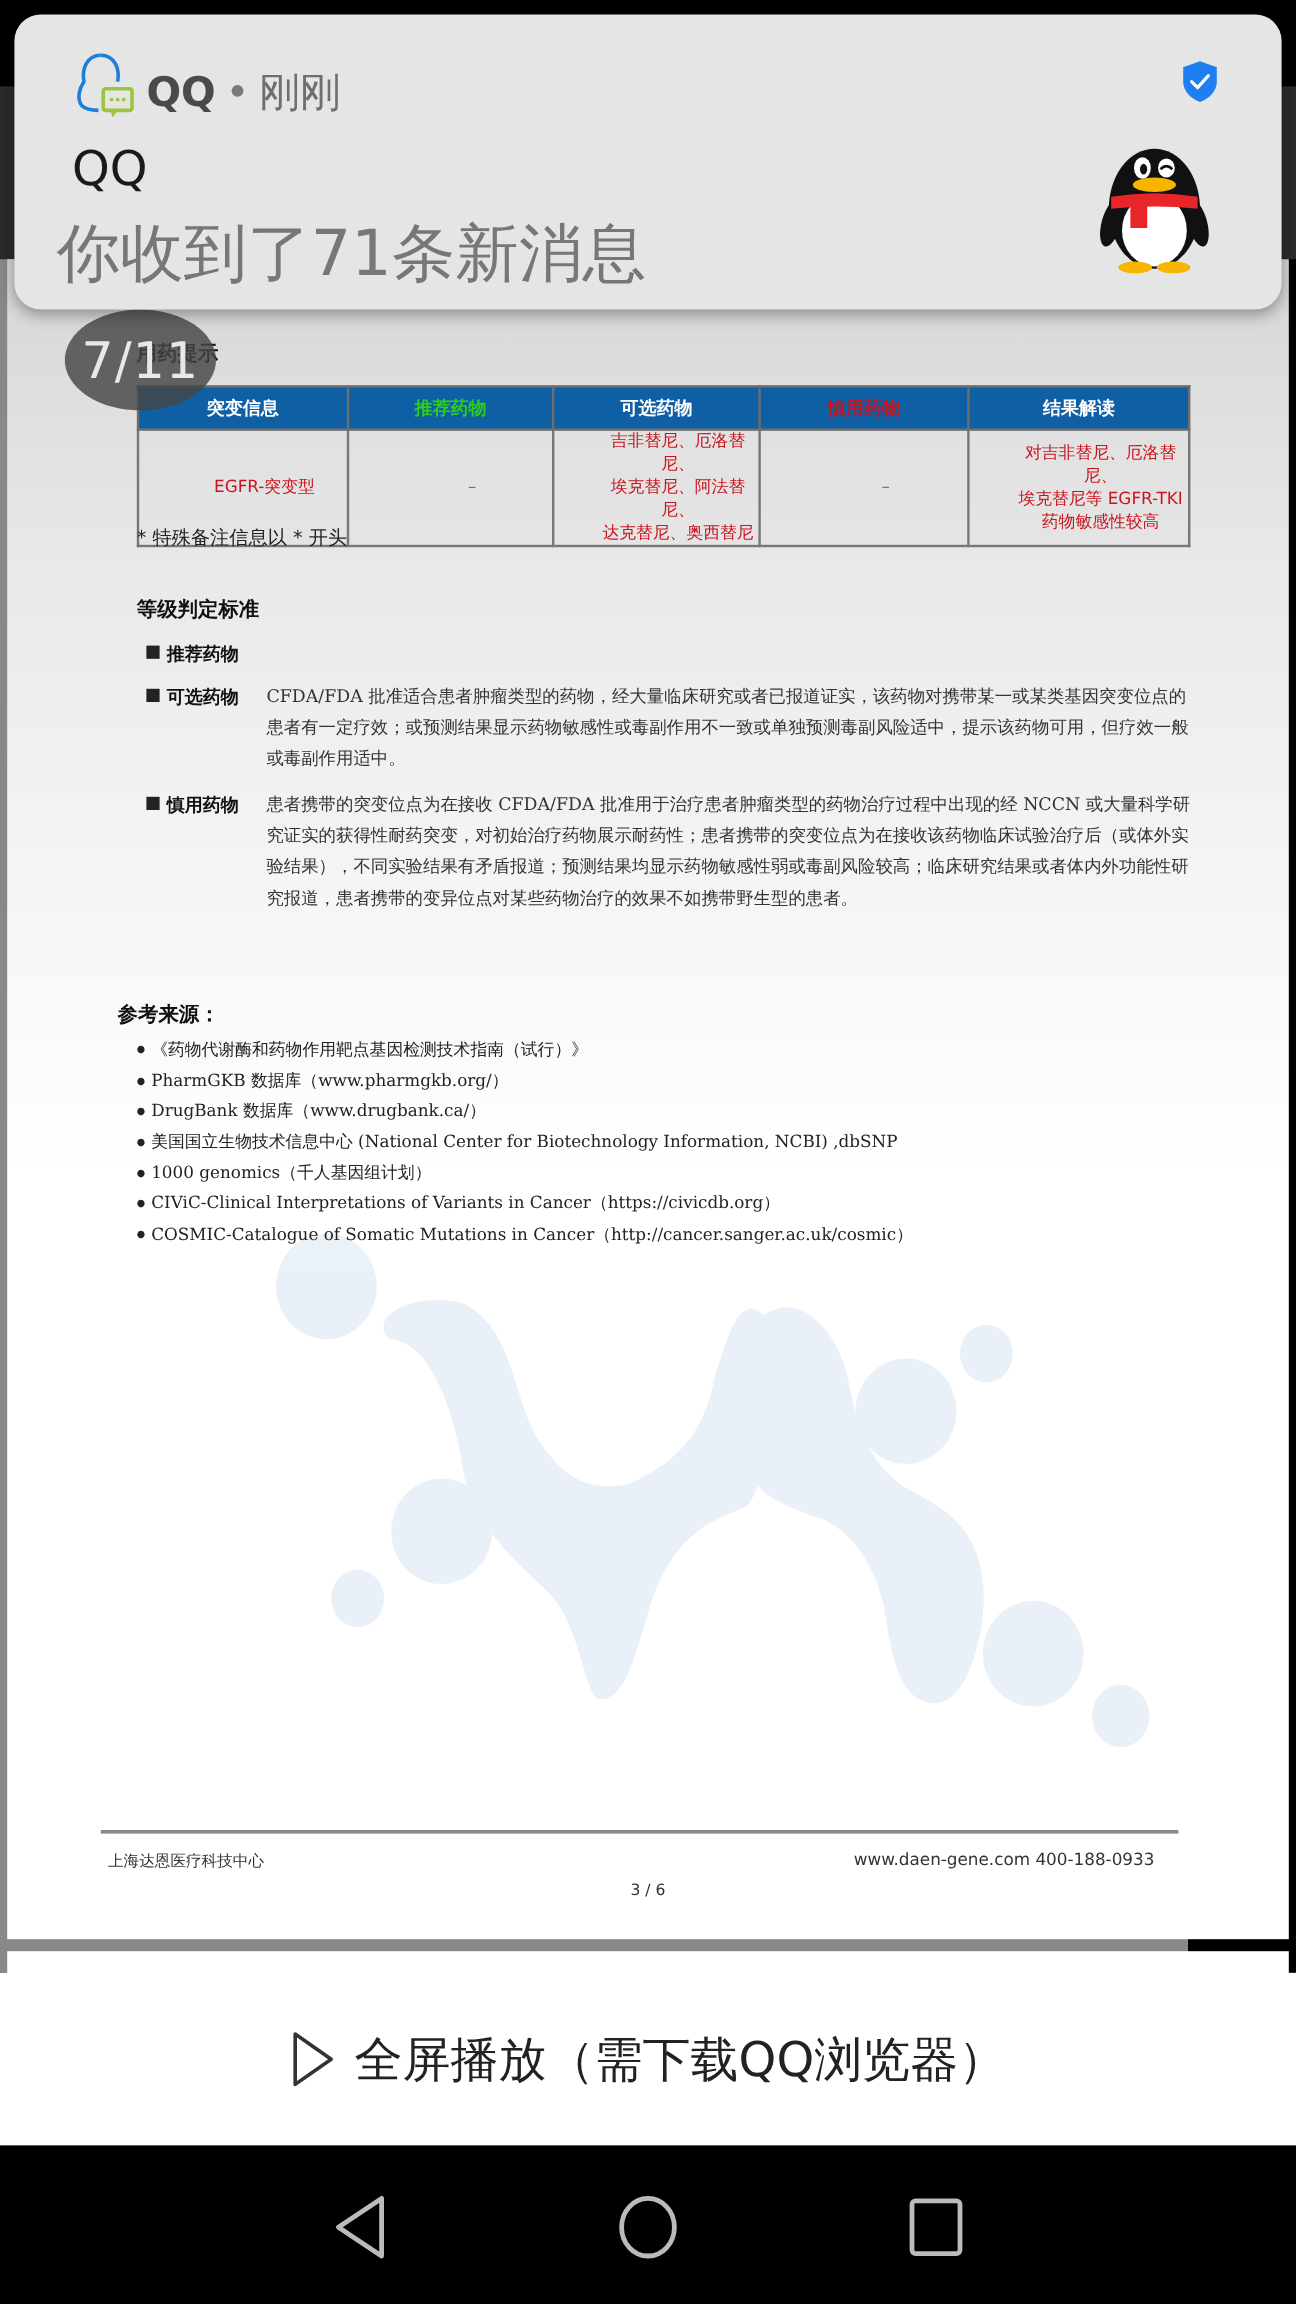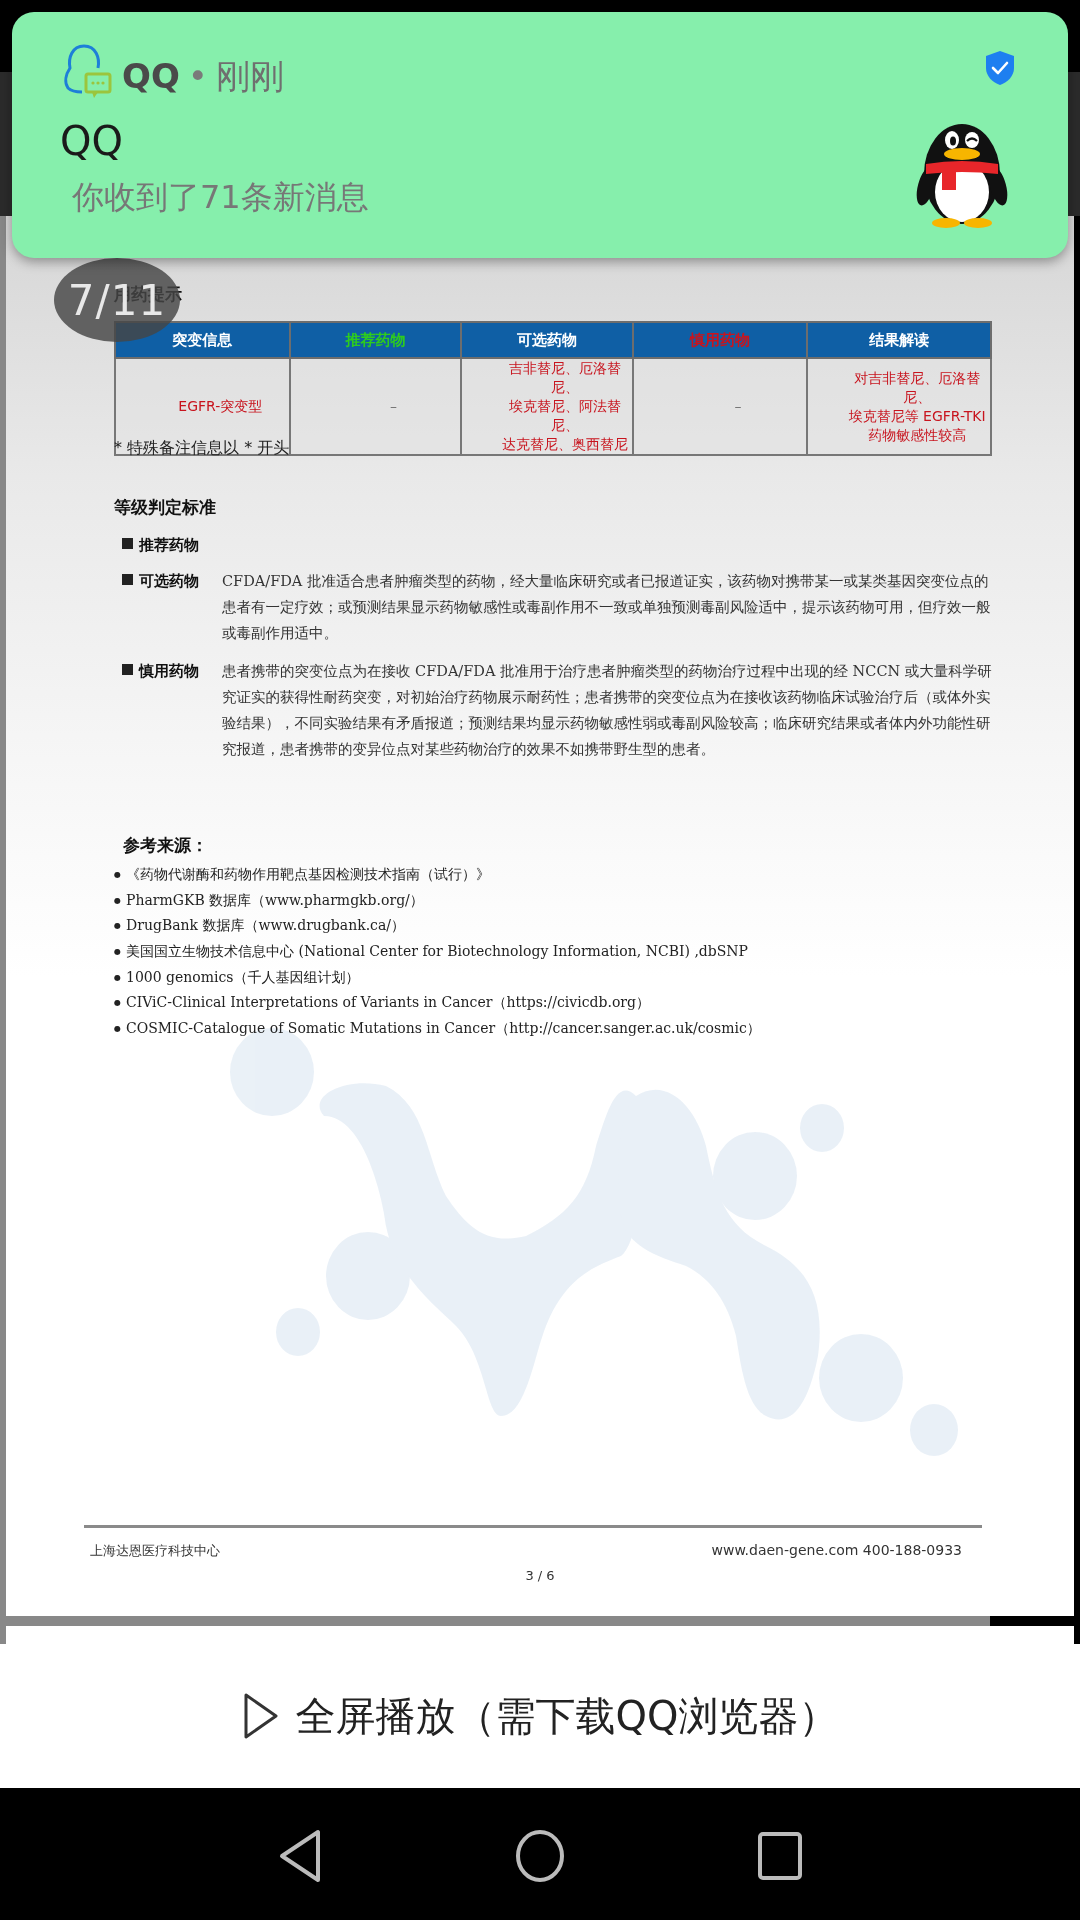--- a/index.html
+++ b/index.html
@@ -42,27 +42,27 @@
   .footer-line { position: absolute; left: 78px; top: 1309px; width: 898px; height: 3px; background: #8a8a8a; }
   .footer-left { position: absolute; left: 84px; top: 1326px; font-size: 13px; color: #333; }
   .footer-right { position: absolute; right: 112px; top: 1326px; font-size: 14px; color: #333; }
   .page-num { position: absolute; left: 0; width: 1068px; text-align: center; top: 1352px; font-size: 13px; color: #333; }
 
   .page-counter { position: absolute; left: 54px; top: 258px; width: 126px; height: 84px; border-radius: 50%;
                   background: rgba(70,70,70,0.82); color: #e8e8e8; font-size: 42px; font-family: "DejaVu Sans", sans-serif;
                   display: flex; align-items: center; justify-content: center; letter-spacing: 1px; z-index: 5; }
 
   
-  .notif { position: absolute; left: 12px; top: 12px; width: 1056px; height: 246px; background: #86efac; border-radius: 22px;
+  .notif { position: absolute; left: 12px; top: 12px; width: 1056px; height: 246px; background: #e5e5e5; border-radius: 22px;
            box-shadow: 0 4px 12px rgba(0,0,0,0.35); z-index: 10; }
   .notif-app { position: absolute; left: 110px; top: 42px; font-size: 34px; font-weight: bold; color: #4a4a4a; }
   .notif-dot { color: #7a7a7a; font-weight: normal; margin: 0 8px; }
   .notif-time { color: #6f6f6f; font-weight: normal; }
   .notif-title { position: absolute; left: 48px; top: 106px; font-size: 40px; color: #1a1a1a; }
-  .notif-body { position: absolute; left: 60px; top: 164px; font-size: 32px; color: #777; }
+  .notif-body { position: absolute; left: 35px; top: 164px; font-size: 53px; color: #777; }
   .notif-appicon { position: absolute; left: 48px; top: 30px; width: 56px; height: 60px; }
   .notif-shield { position: absolute; left: 972px; top: 38px; width: 32px; height: 36px; }
   .notif-penguin { position: absolute; left: 900px; top: 96px; width: 100px; height: 120px; }
 
   
   .fs-bar { position: absolute; left: 0; top: 1644px; width: 1080px; height: 144px; background: #fff; display: flex; align-items: center; justify-content: center; }
   .fs-bar .play { width: 40px; height: 50px; margin-right: 14px; }
   .fs-label { font-size: 40px; color: #222; }
 
   
@@ -127,21 +127,21 @@
     </div>
     <div class="criteria" style="top:352px;">
       <span class="tag"><span class="sq"></span><span>可选药物</span></span>
       <div class="desc">CFDA/FDA 批准适合患者肿瘤类型的药物，经大量临床研究或者已报道证实，该药物对携带某一或某类基因突变位点的患者有一定疗效；或预测结果显示药物敏感性或毒副作用不一致或单独预测毒副风险适中，提示该药物可用，但疗效一般或毒副作用适中。</div>
     </div>
     <div class="criteria" style="top:442px;">
       <span class="tag"><span class="sq"></span><span>慎用药物</span></span>
       <div class="desc">患者携带的突变位点为在接收 CFDA/FDA 批准用于治疗患者肿瘤类型的药物治疗过程中出现的经 NCCN 或大量科学研究证实的获得性耐药突变，对初始治疗药物展示耐药性；患者携带的突变位点为在接收该药物临床试验治疗后（或体外实验结果），不同实验结果有矛盾报道；预测结果均显示药物敏感性弱或毒副风险较高；临床研究结果或者体内外功能性研究报道，患者携带的变异位点对某些药物治疗的效果不如携带野生型的患者。</div>
     </div>
 
-    <div class="section-title" style="left:117px; top:620px; top:618px;">参考来源：</div>
+    <div class="section-title" style="left:92px; top:620px; top:618px;">参考来源：</div>
 
     <ul class="refs" style="top:646px;">
       <li>《药物代谢酶和药物作用靶点基因检测技术指南（试行）》</li>
       <li>PharmGKB 数据库（www.pharmgkb.org/）</li>
       <li>DrugBank 数据库（www.drugbank.ca/）</li>
       <li>美国国立生物技术信息中心 (National Center for Biotechnology Information, NCBI) ,dbSNP</li>
       <li>1000 genomics（千人基因组计划）</li>
       <li>CIViC-Clinical Interpretations of Variants in Cancer（https://civicdb.org）</li>
       <li>COSMIC-Catalogue of Somatic Mutations in Cancer（http://cancer.sanger.ac.uk/cosmic）</li>
     </ul>

